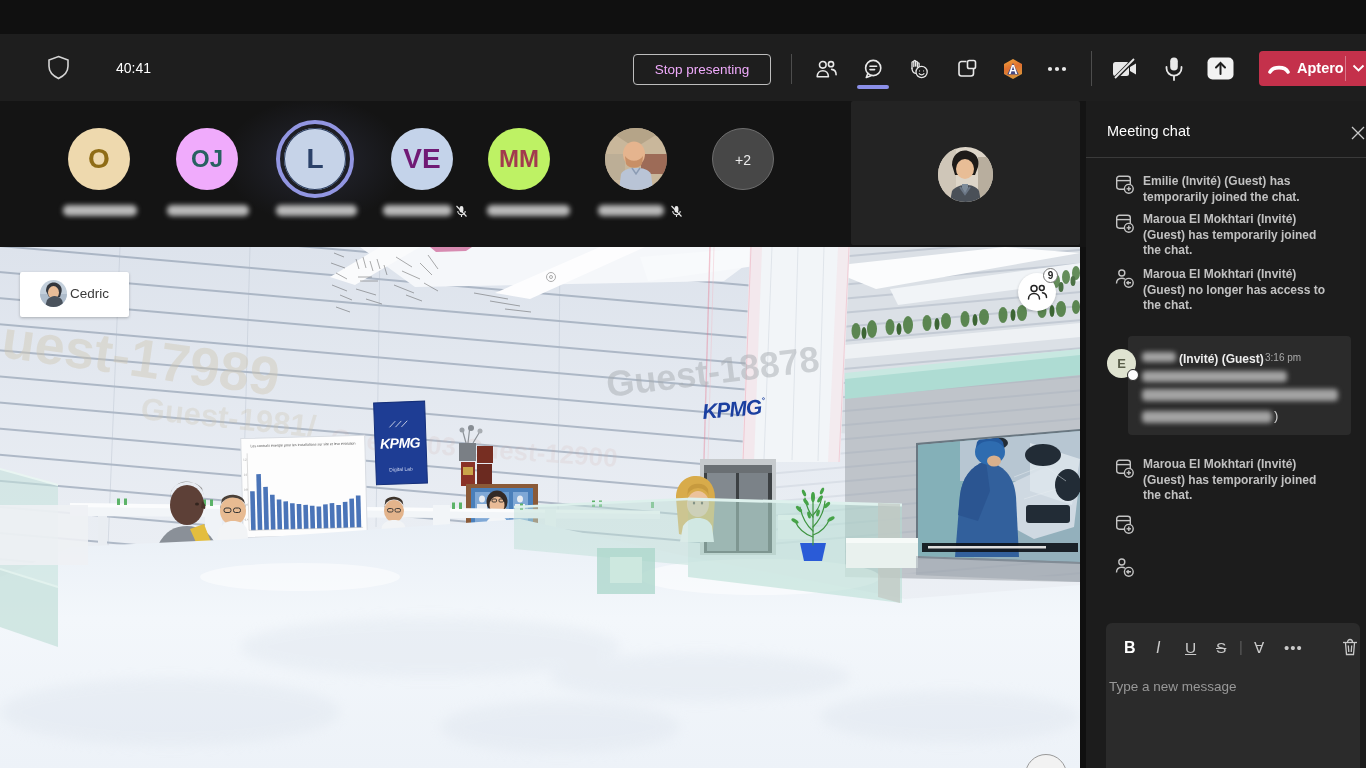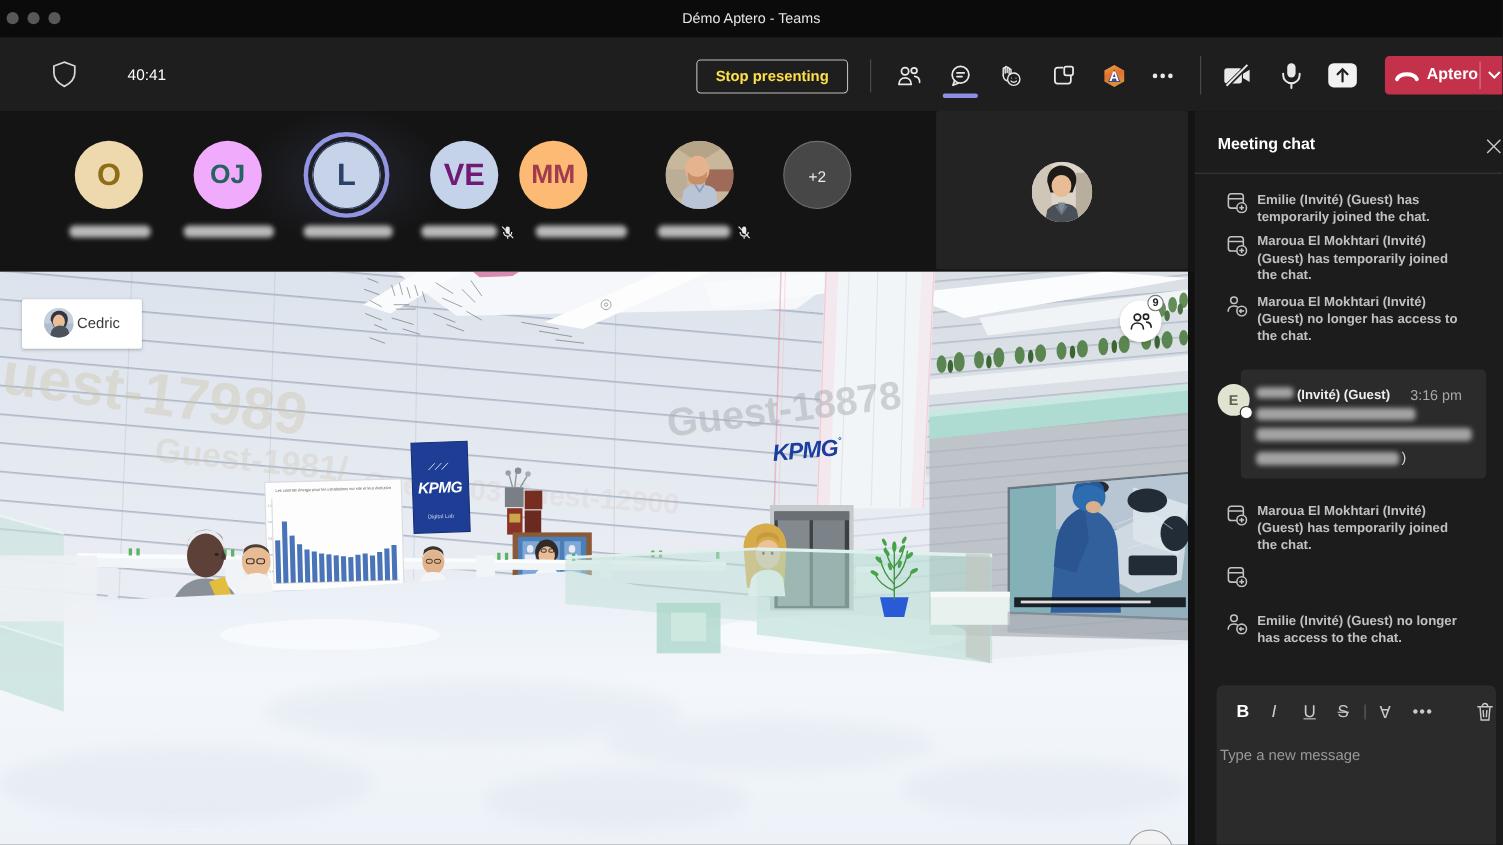--- a/index.html
+++ b/index.html
@@ -6,56 +6,50 @@
 html,body{width:1366px;height:768px;overflow:hidden;background:#000;font-family:"Liberation Sans",sans-serif;}
 .abs{position:absolute}
 #app{position:relative;width:1366px;height:768px;background:#101010}
 
 #titlebar{left:0;top:0;width:1366px;height:34px;background:#0b0b0b}
 .tl{width:11px;height:11px;border-radius:50%;background:#585858;top:11px}
 #wintitle{width:100%;text-align:center;top:9px;color:#e6e6e6;font-size:13px}
 
 #toolbar{left:0;top:34px;width:1366px;height:67px;background:#1e1e1e}
 #timer{left:116px;top:26px;color:#ffffff;font-size:14px}
-#stopbtn{left:633px;top:20px;width:138px;height:31px;border:1px solid #bdbdbd;border-radius:4px;color:#fde047;font-size:13.5px;font-weight:700;text-align:center;line-height:29px}
+#stopbtn{left:633px;top:20px;width:138px;height:31px;border:1px solid #bdbdbd;border-radius:4px;color:#f0abfc;font-size:13.5px;font-weight:400;text-align:center;line-height:29px}
 .vsep{width:1px;background:#4d4d4d}
 .ticon{top:24px;width:22px;height:22px}
 #chatline{left:857px;top:51px;width:32px;height:3.5px;border-radius:2px;background:#8b8fe8}
 
 #strip{left:0;top:101px;width:1086px;height:146px;background:#141414}
 #glow{left:195px;top:0px;width:240px;height:146px;background:radial-gradient(ellipse 130px 90px at 120px 60px,rgba(125,135,205,0.16),rgba(125,135,205,0) 70%)}
 .av{width:62px;height:62px;border-radius:50%;top:27px;text-align:center;font-weight:700}
 .av span{display:block;line-height:62px;font-size:28px;letter-spacing:0px}
 .nameblur{top:104px;height:11px;border-radius:5px;background:rgba(195,195,195,0.95);filter:blur(2.5px)}
 #tile{left:851px;top:0px;width:229px;height:144px;background:#232323;border-radius:2px}
 
 #stage{left:0;top:247px;width:1080px;height:521px;background:#e8edf4;overflow:hidden}
 
 #chat{left:1086px;top:101px;width:280px;height:667px;background:#1c1c1c;overflow:hidden}
-#chathead{left:21px;top:22px;font-size:14.5px;font-weight:700;color:#fff}
+#chathead{left:21px;top:22px;font-size:14.5px;font-weight:400;color:#fff}
 #chatsep{left:0px;top:56px;width:280px;height:1px;background:#3a3a3a}
 .ev{position:absolute;left:57px;width:205px;color:#c1c1c1;font-size:12px;font-weight:600;line-height:15.7px}
 .evicon{position:absolute;left:29px;width:20px;height:20px}
 #bubble{left:42px;top:235px;width:223px;height:99px;background:#2b2b2b;border-radius:4px}
 .blur{position:absolute;background:rgba(185,185,185,0.85);border-radius:4px;filter:blur(2.5px)}
 #eav{left:21px;top:248px;width:29px;height:29px;border-radius:50%;background:#dfe3d0;color:#5a5f4a;font-size:13px;font-weight:700;text-align:center;line-height:29px}
 #compose{left:20px;top:522px;width:254px;height:150px;background:#2b2b2b;border-radius:6px}
 .fmt{position:absolute;top:16px;color:#c9c9c9;font-size:14.5px}
 #typeph{left:3px;top:56px;color:#989898;font-size:13.5px}
 </style>
 </head>
 <body>
 <div id="app">
 
-<div class="abs" id="titlebar">
-  <div class="abs tl" style="left:6px"></div>
-  <div class="abs tl" style="left:25px"></div>
-  <div class="abs tl" style="left:44px"></div>
-  <div class="abs" id="wintitle">Démo Aptero - Teams</div>
-</div>
 
 <div class="abs" id="toolbar">
   <svg class="abs" style="left:47px;top:21px" width="23" height="26" viewBox="0 0 23 26">
         <path d="M11.5 1.5 L21 5 v6.2 c0 5.5-3.8 9.5-9.5 12.3 C5.8 20.7 2 16.7 2 11.2 V5 Z" fill="none" stroke="#d5d5d5" stroke-width="1.6"></path>
       </svg>
   <div class="abs" id="timer">40:41</div>
   <div class="abs" id="stopbtn">Stop presenting</div>
   <div class="abs vsep" style="left:791px;top:20px;height:30px"></div>
   <div class="abs vsep" style="left:1091px;top:17px;height:35px"></div>
 
@@ -161,21 +155,21 @@
   <div class="abs av" style="left:176px;background:#f0abfc">
         <span style="color:#286161;font-size:24px">OJ</span>
       </div>
   <div class="abs" style="left:276px;top:19px;width:78px;height:78px;border-radius:50%;border:4px solid #9296e2"></div>
   <div class="abs av" style="left:284px;background:#c6d3e8;box-shadow:0 0 0 1px #2a3c5e inset">
         <span style="color:#2b4169">L</span>
       </div>
   <div class="abs av" style="left:391px;background:#c4d3ea">
         <span style="color:#701a75;font-size:28px">VE</span>
       </div>
-  <div class="abs av" style="left:472px;background:#fdba74">
+  <div class="abs av" style="left:488px;background:#bef264">
         <span style="color:#a23b4e;font-size:24px">MM</span>
       </div>
   <svg class="abs" style="left:605px;top:27px" width="62" height="62" viewBox="0 0 62 62">
         <defs>
           <clipPath id="pc1">
             <circle cx="31" cy="31" r="31"></circle>
           </clipPath>
         </defs>
         <g clip-path="url(#pc1)">
           <rect width="62" height="62" fill="#c9b79b"></rect>
@@ -642,21 +636,21 @@
           <circle cx="13.8" cy="14.8" r="4.4" fill="#1c1c1c"></circle>
           <path d="M12 14.8 h4 M13.6 13.2 l-1.7 1.6 1.7 1.6"></path>
         </g>
       </svg>
 <div class="ev" style="top:166px">Maroua El Mokhtari (Invité)<br>(Guest) no longer has access to<br>the chat.</div>
 <div class="abs" id="bubble"></div>
 <div class="abs" id="eav">E</div>
 <div class="abs" style="left:40.5px;top:267.5px;width:12px;height:12px;border-radius:50%;background:#fff;border:1.5px solid #2b2b2b"></div>
 <div class="abs blur" style="left:56px;top:251px;width:34px;height:10px"></div>
 <div class="abs" style="left:93px;top:250.5px;color:#eee;font-size:12px;font-weight:700">(Invité) (Guest)</div>
-<div class="abs" style="left:196px;top:251px;color:#a8a8a8;font-size:13px">3:16 pm</div>
+<div class="abs" style="left:179px;top:251px;color:#a8a8a8;font-size:10px">3:16 pm</div>
 <div class="abs blur" style="left:56px;top:270px;width:145px;height:11px"></div>
 <div class="abs blur" style="left:56px;top:288px;width:196px;height:12px"></div>
 <div class="abs blur" style="left:56px;top:310px;width:130px;height:12px"></div>
 <div class="abs" style="left:188px;top:307px;color:#d5d5d5;font-size:13px">)</div>
 <svg class="abs evicon" style="top:357px" viewBox="0 0 20 20">
         <g fill="none" stroke="#c3c3c3" stroke-width="1.4">
           <rect x="1.7" y="2.2" width="13.6" height="13" rx="2.6"></rect>
           <line x1="1.7" y1="6.6" x2="15.3" y2="6.6"></line>
           <circle cx="13.8" cy="14.8" r="4.4" fill="#1c1c1c"></circle>
           <line x1="13.8" y1="12.6" x2="13.8" y2="17"></line>
@@ -674,21 +668,20 @@
         </g>
       </svg>
 <svg class="abs evicon" style="top:456px" viewBox="0 0 20 20">
         <g fill="none" stroke="#c3c3c3" stroke-width="1.4">
           <circle cx="6.8" cy="5" r="3"></circle>
           <path d="M1.5 15.5 c0-3.5 2.4-5.3 5.3-5.3 c1.3 0 2.5 0.35 3.4 1"></path>
           <circle cx="13.8" cy="14.8" r="4.4" fill="#1c1c1c"></circle>
           <path d="M12 14.8 h4 M13.6 13.2 l-1.7 1.6 1.7 1.6"></path>
         </g>
       </svg>
-<div class="ev" style="top:456px">Emilie (Invité) (Guest) no longer<br>has access to the chat.</div>
 <div class="abs" id="compose">
   <div class="fmt" style="left:18px;font-weight:700;font-size:16px;color:#fff">B</div>
   <div class="fmt" style="left:50px;font-style:italic;font-size:16px">I</div>
   <div class="fmt" style="left:79px;text-decoration:underline;font-size:15.5px">U</div>
   <div class="fmt" style="left:110px;text-decoration:line-through;font-size:15.5px">S</div>
   <div class="fmt" style="left:133px;color:#5c5c5c">|</div>
   <div class="fmt" style="left:148px;font-size:15px">∀</div>
   <div class="fmt" style="left:178px;font-size:15px;letter-spacing:1px">•••</div>
   <svg class="abs" style="left:236px;top:15px" width="16" height="18" viewBox="0 0 16 18">
           <g fill="none" stroke="#c9c9c9" stroke-width="1.3">

